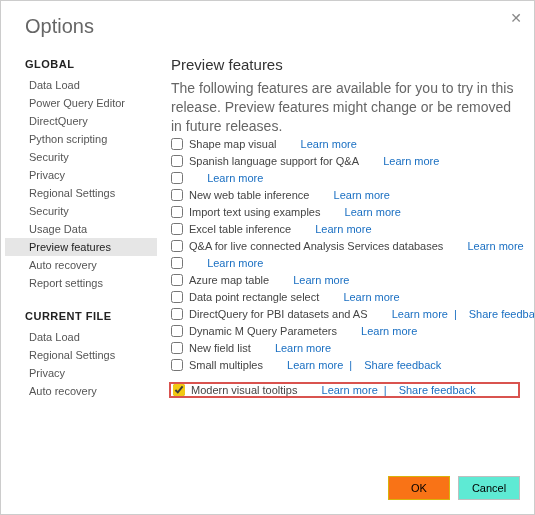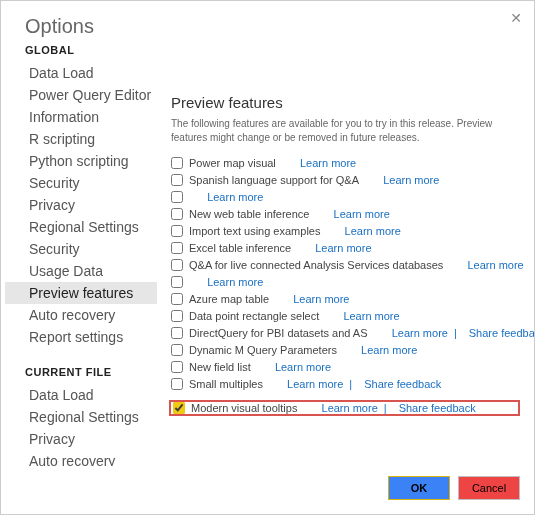--- a/index.html
+++ b/index.html
@@ -10,46 +10,46 @@
   }
   .title-row { position: relative; }
   .title {
     font-size: 20px; font-weight: 300; color: #666;
     padding: 14px 0 8px 24px;
   }
   .close-icon {
     position: absolute; top: 10px; right: 12px; cursor: pointer;
     color: #888; font-size: 14px; line-height: 1;
   }
-  .body { flex: 1; display: flex; overflow: hidden; align-items: center; }
+  .body { flex: 1; display: flex; overflow: hidden; }
   .sidebar {
     width: 152px; padding: 8px 0 8px 0; overflow-y: scroll;
     margin-left: 4px;
   }
   .sidebar::-webkit-scrollbar { width: 14px; }
   .sidebar::-webkit-scrollbar-track { background: #f0f0f0; }
   .sidebar::-webkit-scrollbar-thumb { background: #c8c8c8; }
   .sidebar::-webkit-scrollbar-button {
     display: block; height: 14px; background: #e8e8e8;
   }
   .section-header {
     font-size: 11px; color: #222; letter-spacing: 0.5px;
     padding: 4px 0 6px 20px; font-weight: 600;
   }
   .sidebar-item {
-    font-size: 14px; color: #555; padding: 3px 6px 3px 24px;
+    font-size: 11px; color: #555; padding: 3px 6px 3px 24px;
     cursor: pointer; white-space: nowrap;
   }
   .sidebar-item.selected { background: #e6e6e6; color: #222; }
   .content {
     flex: 1; padding: 10px 16px 4px 14px; overflow: hidden;
     font-size: 11px; color: #444;
   }
   .content-heading { font-size: 15px; color: #333; margin-bottom: 6px; }
-  .content-desc { font-size: 10px; color: #666; line-height: 1.35; margin-bottom: 10px; }
+  .content-desc { font-size: 14px; color: #666; line-height: 1.35; }
   .feature-row {
     display: flex; align-items: center; gap: 6px;
     padding: 2.5px 0; white-space: nowrap;
   }
   .feature-row input[type=checkbox] {
     width: 12px; height: 12px; margin: 0; flex-shrink: 0;
   }
   .feature-row .checked { accent-color: #f2c811; }
   .feature-label { color: #444; }
   .link { color: #1a6fc2; cursor: pointer; padding-left: 6px; }
@@ -57,39 +57,38 @@
   .highlight-box {
     border: 2px solid #d9534f; padding: 0 2px;
     margin: 8px -2px;
   }
   .footer {
     display: flex; justify-content: flex-end; gap: 8px;
     padding: 10px 14px 14px 0;
   }
   .btn {
     min-width: 62px; height: 24px; font-size: 11px;
-    border: 1px solid #bfbfbf; background: #ef4444; cursor: pointer;
-  }
-  .btn.primary { background: #3b82f6; border-color: #d9b20b; font-weight: bold; }
+    border: 1px solid #bfbfbf; background: #5eead4; cursor: pointer;
+  }
+  .btn.primary { background: #f97316; border-color: #d9b20b; }
 </style>
 </head>
 <body>
 
 <div class="dialog">
   <div class="title-row">
     <div class="title">Options</div>
     <div class="close-icon">✕</div>
   </div>
   <div class="body">
     <div class="sidebar" id="sidebar">
         <div class="section-header">GLOBAL</div>
         <div class="sidebar-item">Data Load</div>
         <div class="sidebar-item">Power Query Editor</div>
-        <div class="sidebar-item">Information</div>
-        <div class="sidebar-item">R scripting</div>
+        <div class="sidebar-item">DirectQuery</div>
         <div class="sidebar-item">Python scripting</div>
         <div class="sidebar-item">Security</div>
         <div class="sidebar-item">Privacy</div>
         <div class="sidebar-item">Regional Settings</div>
         <div class="sidebar-item">Security</div>
         <div class="sidebar-item">Usage Data</div>
         <div class="sidebar-item selected">Preview features</div>
         <div class="sidebar-item">Auto recovery</div>
         <div class="sidebar-item">Report settings</div>
         <div style="height: 14px;"></div>
@@ -98,21 +97,21 @@
         <div class="sidebar-item">Regional Settings</div>
         <div class="sidebar-item">Privacy</div>
         <div class="sidebar-item">Auto recovery</div>
       </div>
     <div class="content">
       <div class="content-heading">Preview features</div>
       <div class="content-desc">The following features are available for you to try in this release. Preview features might change or be removed in future releases.</div>
       <div id="features">
           <div class="feature-row">
             <input type="checkbox" style="">
-            <span class="feature-label">Power map visual</span>
+            <span class="feature-label">Shape map visual</span>
             <span>&nbsp;&nbsp;</span>
             <span class="link">Learn more</span>
           </div>
           <div class="feature-row">
             <input type="checkbox" style="">
             <span class="feature-label">Spanish language support for Q&amp;A</span>
             <span>&nbsp;&nbsp;</span>
             <span class="link">Learn more</span>
           </div>
           <div class="feature-row">

